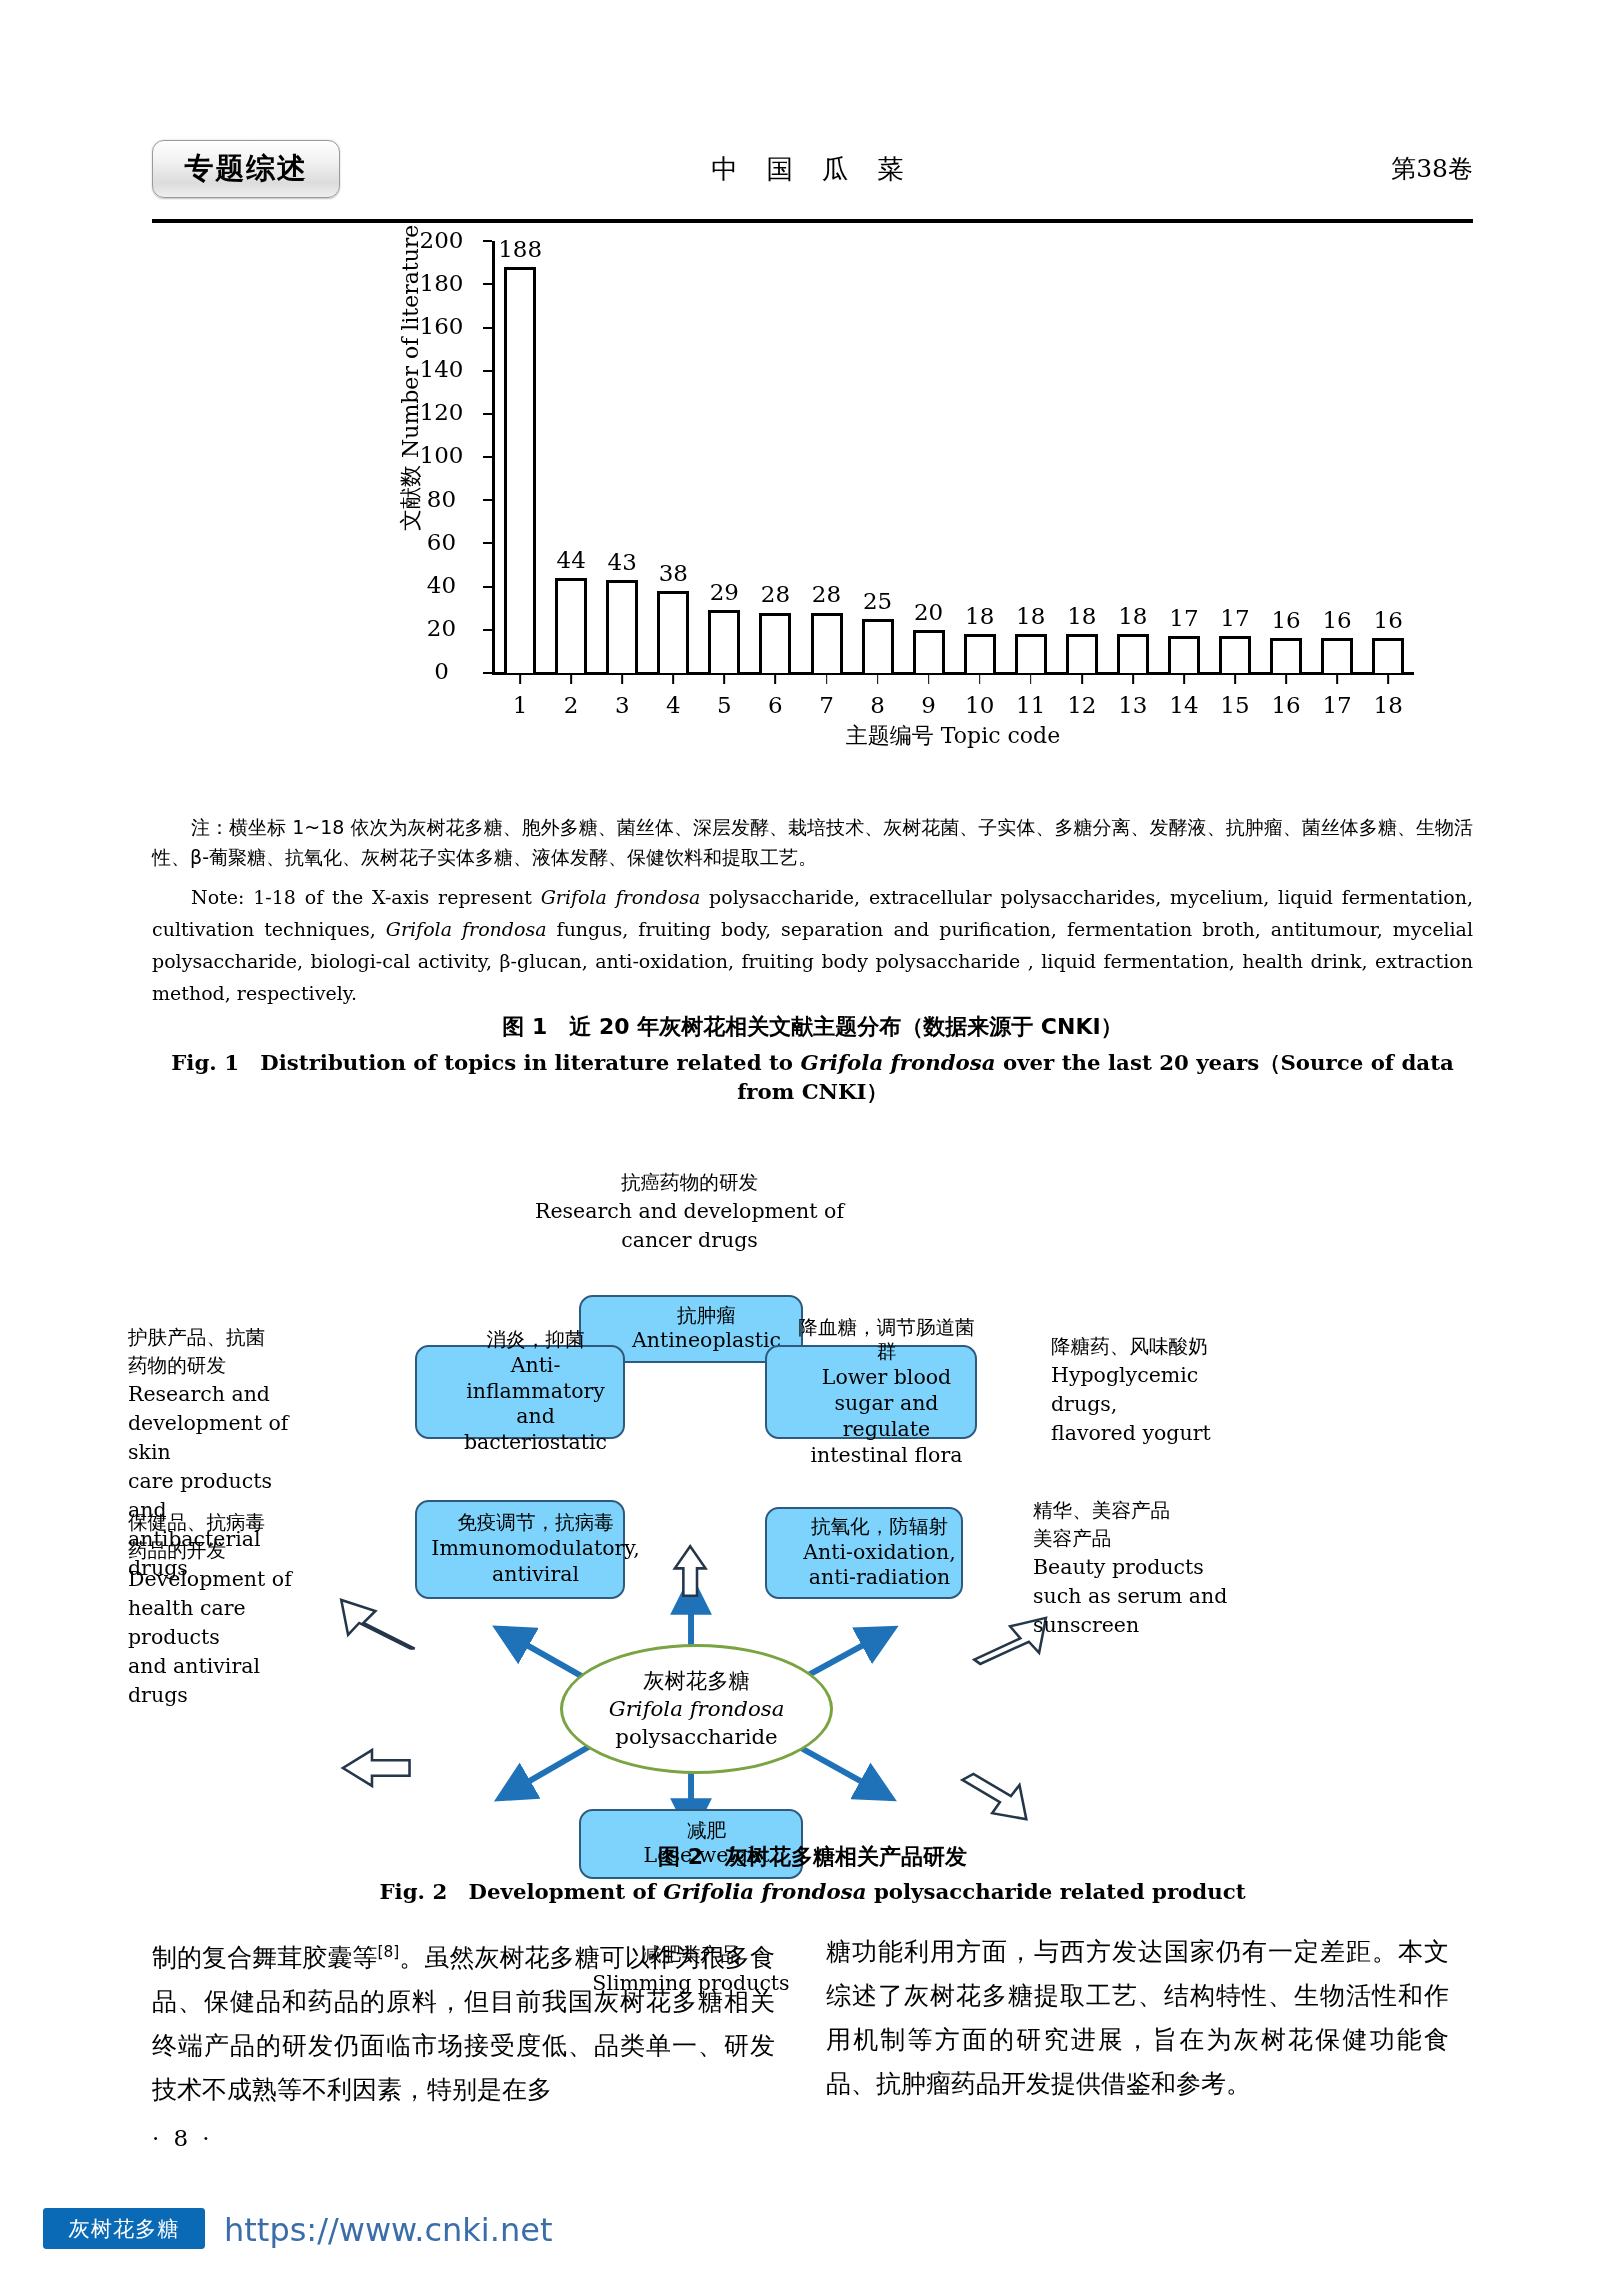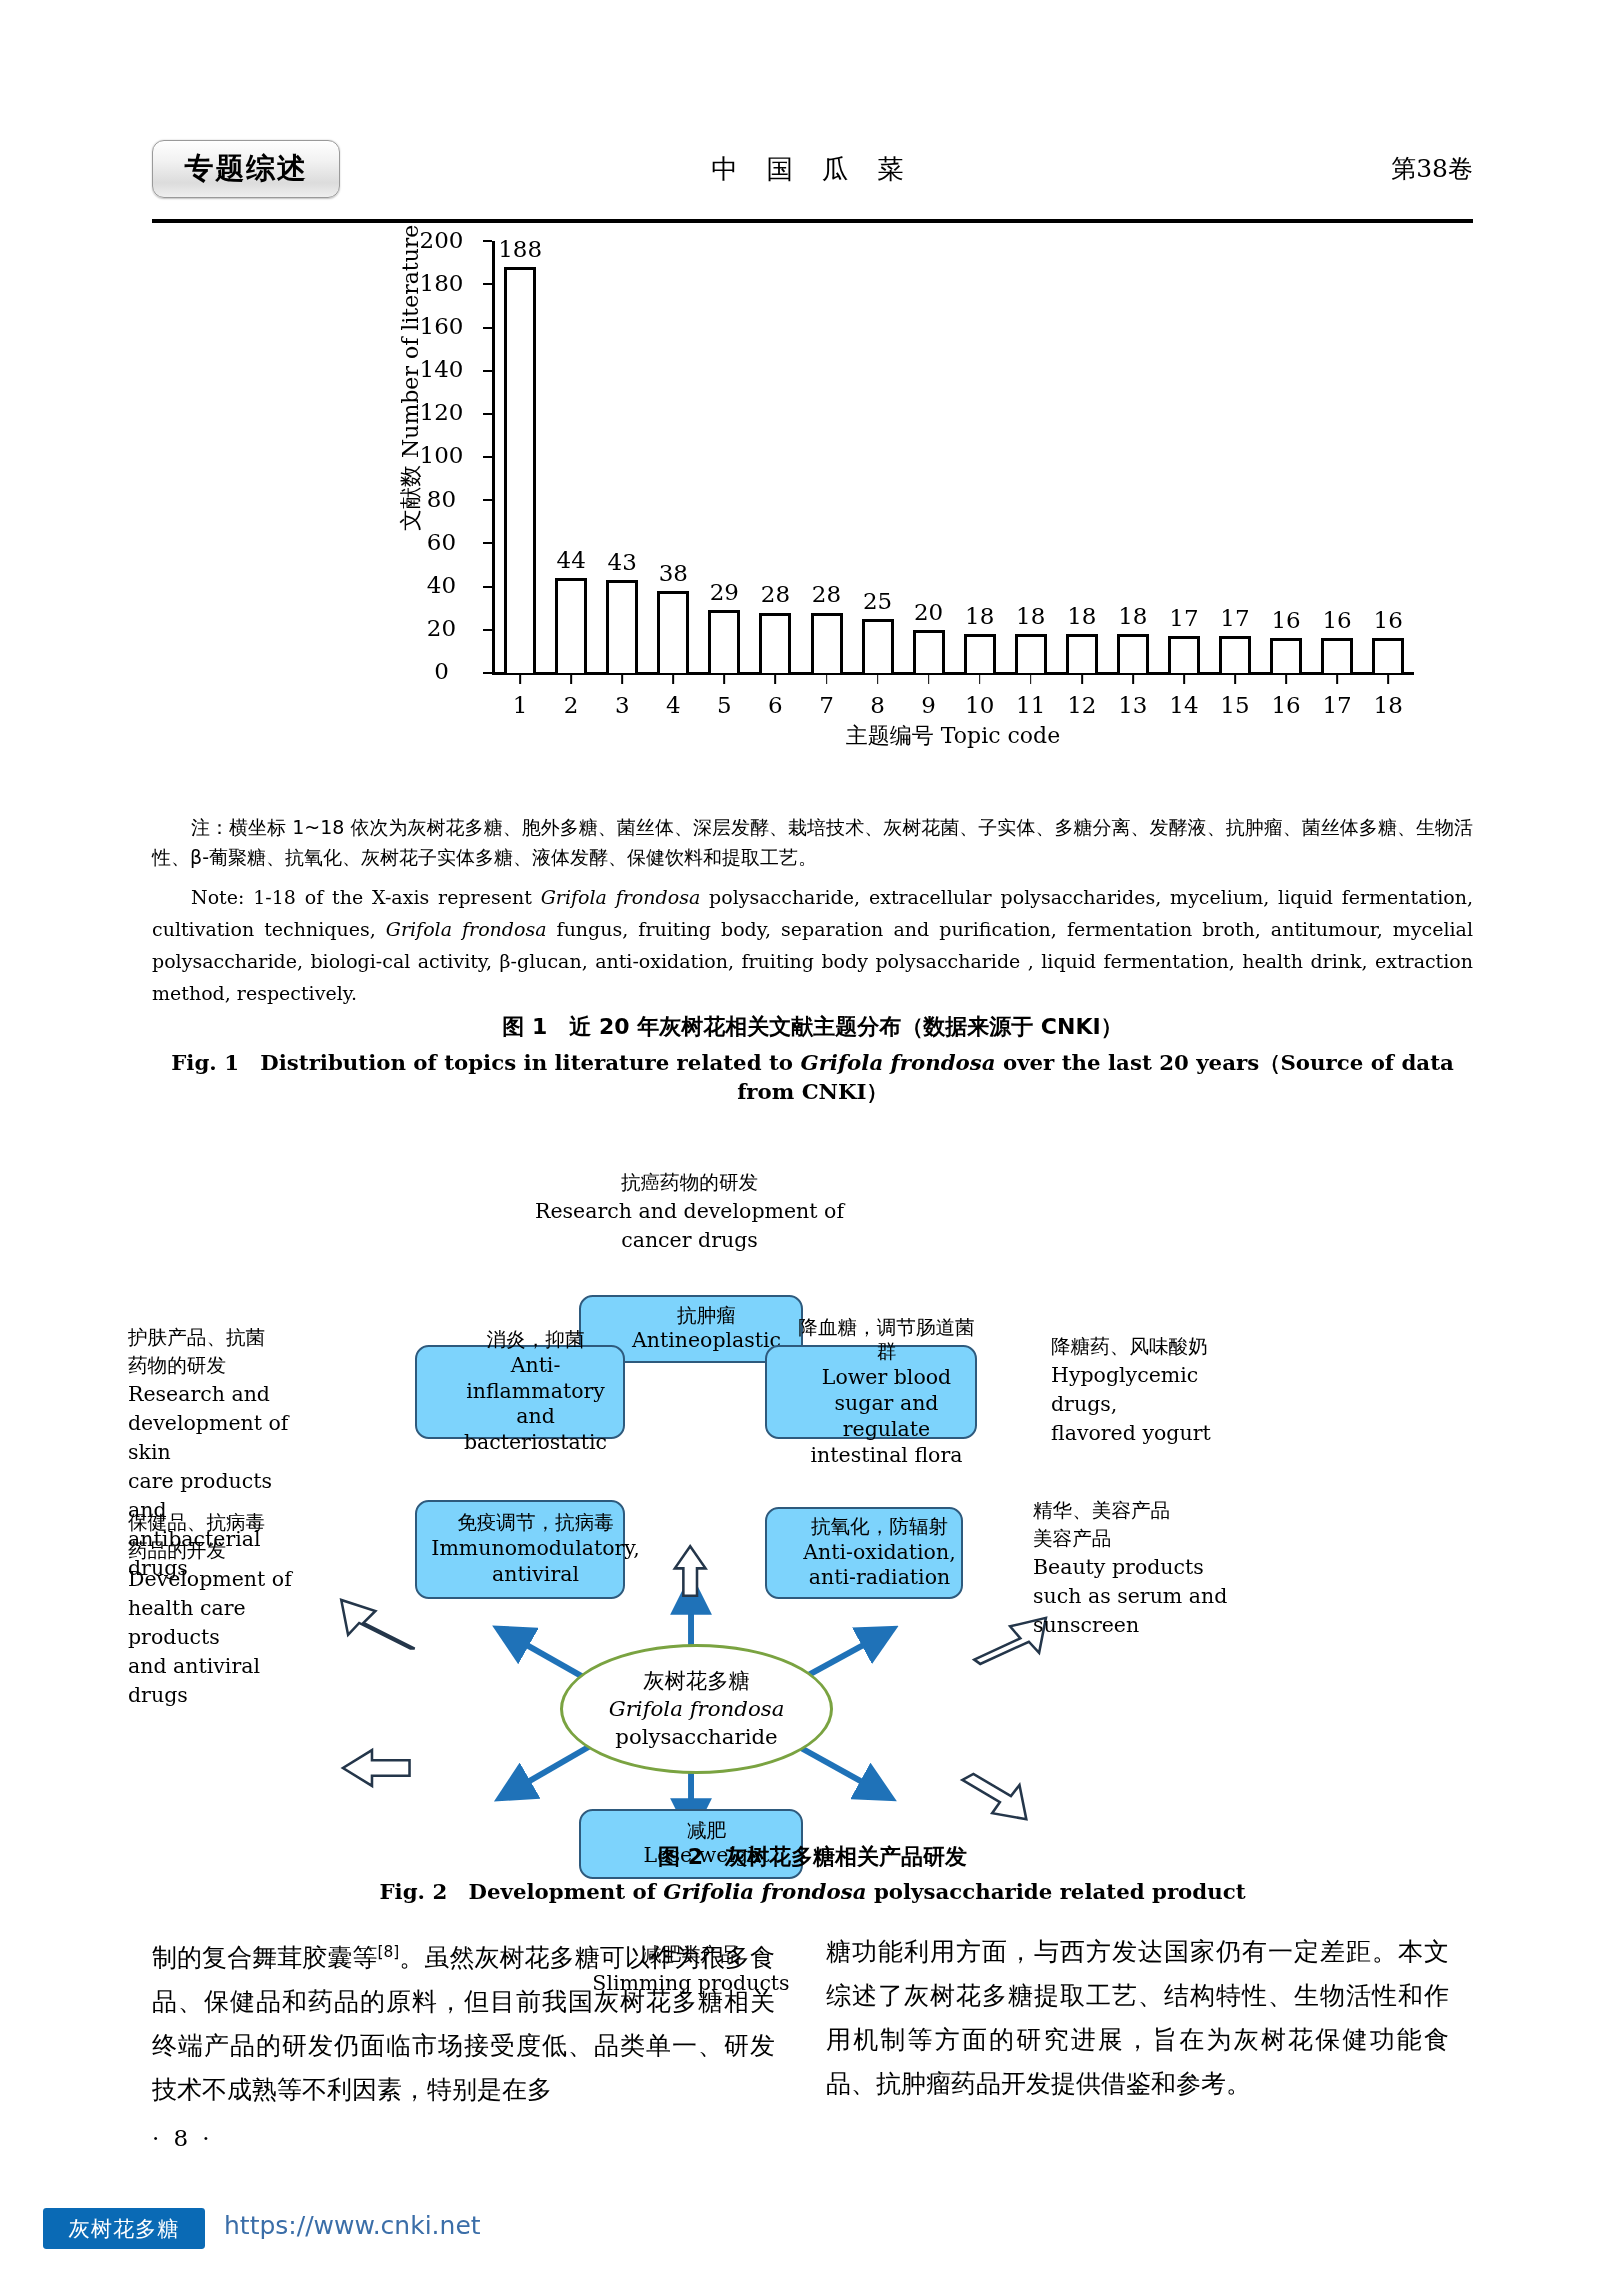--- a/index.html
+++ b/index.html
@@ -148,21 +148,21 @@
   
   .footer{position:absolute;left:43px;top:2208px;width:512px;height:51px;}
   .cnki-logo{
     position:absolute;left:0;top:0;width:162px;height:41px;
     background:#0a6ab5;border-radius:3.4px;
     display:flex;align-items:center;justify-content:center;
     font-family:"DejaVu Sans",sans-serif;font-size:21.3px;color:#fff;letter-spacing:0.9px;
   }
   .cnki-url{
     position:absolute;left:181px;top:3.4px;
-    font-family:"DejaVu Sans",sans-serif;font-size:25px;color:#3b6ea8;
+    font-family:"DejaVu Sans",sans-serif;font-size:32px;color:#3b6ea8;
   }
 </style>
 </head>
 <body>
 
 <div class="page">
 
   <div class="header">
     <div class="hdr-badge">专题综述</div>
     <div class="hdr-center">中 国 瓜 菜</div>

